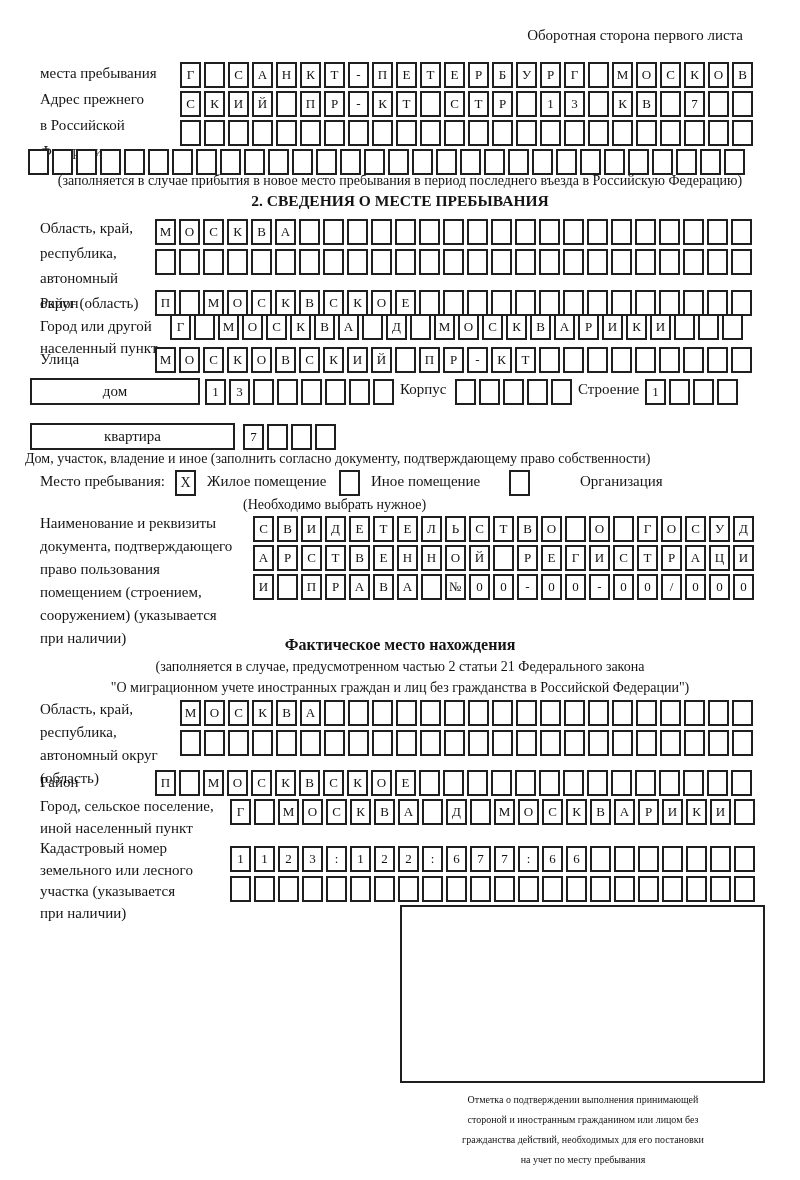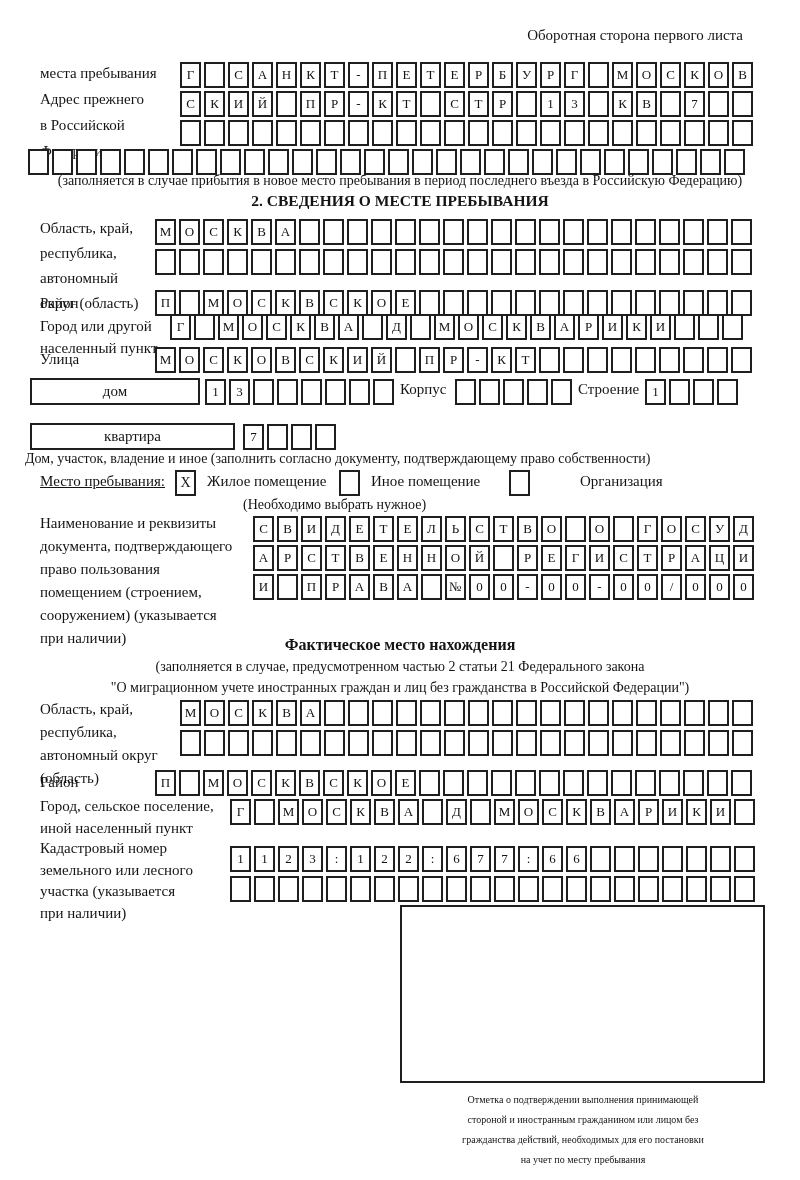--- a/index.html
+++ b/index.html
@@ -344,21 +344,21 @@
   <div class="abs note" style="left:25px; top:407px;margin-top:44px;">Дом, участок, владение и иное (заполнить согласно документу, подтверждающему право собственности)</div>
 
   <div class="abs longbox" style="left:30px; top:423px; width:205px;">квартира</div>
   <div class="abs boxrow" style="left:243px; top:424px;">
       <span class="cell">7</span>
       <span class="cell"></span>
       <span class="cell"></span>
       <span class="cell"></span>
     </div>
 
-  <div class="abs label" style="left:40px; top:473px;text-decoration:underline;">Место пребывания:</div>
+  <div class="abs label" style="left:40px; top:473px;">Место пребывания:</div>
   <div class="abs checkbox" style="left:175px; top:470px;">X</div>
   <div class="abs label" style="left:207px; top:473px;">Жилое помещение</div>
   <div class="abs checkbox" style="left:339px; top:470px;"></div>
   <div class="abs label" style="left:371px; top:473px;">Иное помещение</div>
   <div class="abs checkbox" style="left:509px; top:470px;"></div>
   <div class="abs label" style="left:556px; top:473px;margin-left:24px;">Организация</div>
   <div class="abs note" style="left:243px; top:497px;">(Необходимо выбрать нужное)</div>
 
   <div class="abs label lh23" style="left:40px; top:512px; width:210px;">
     <div>Наименование и реквизиты</div>

